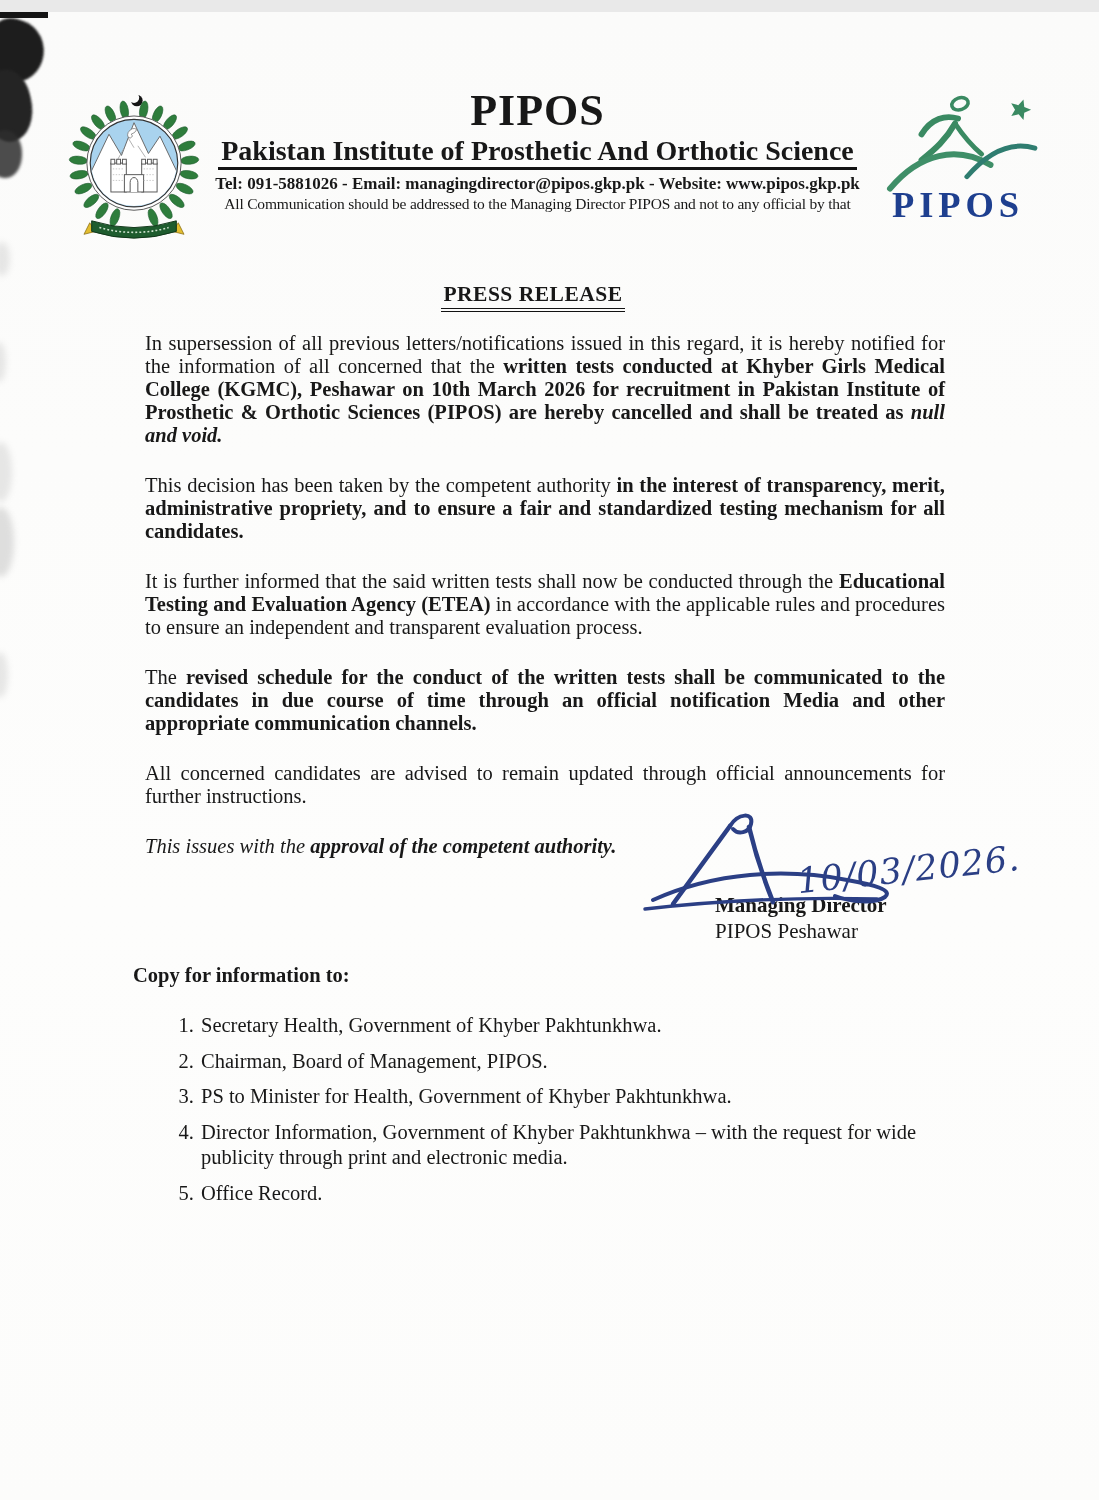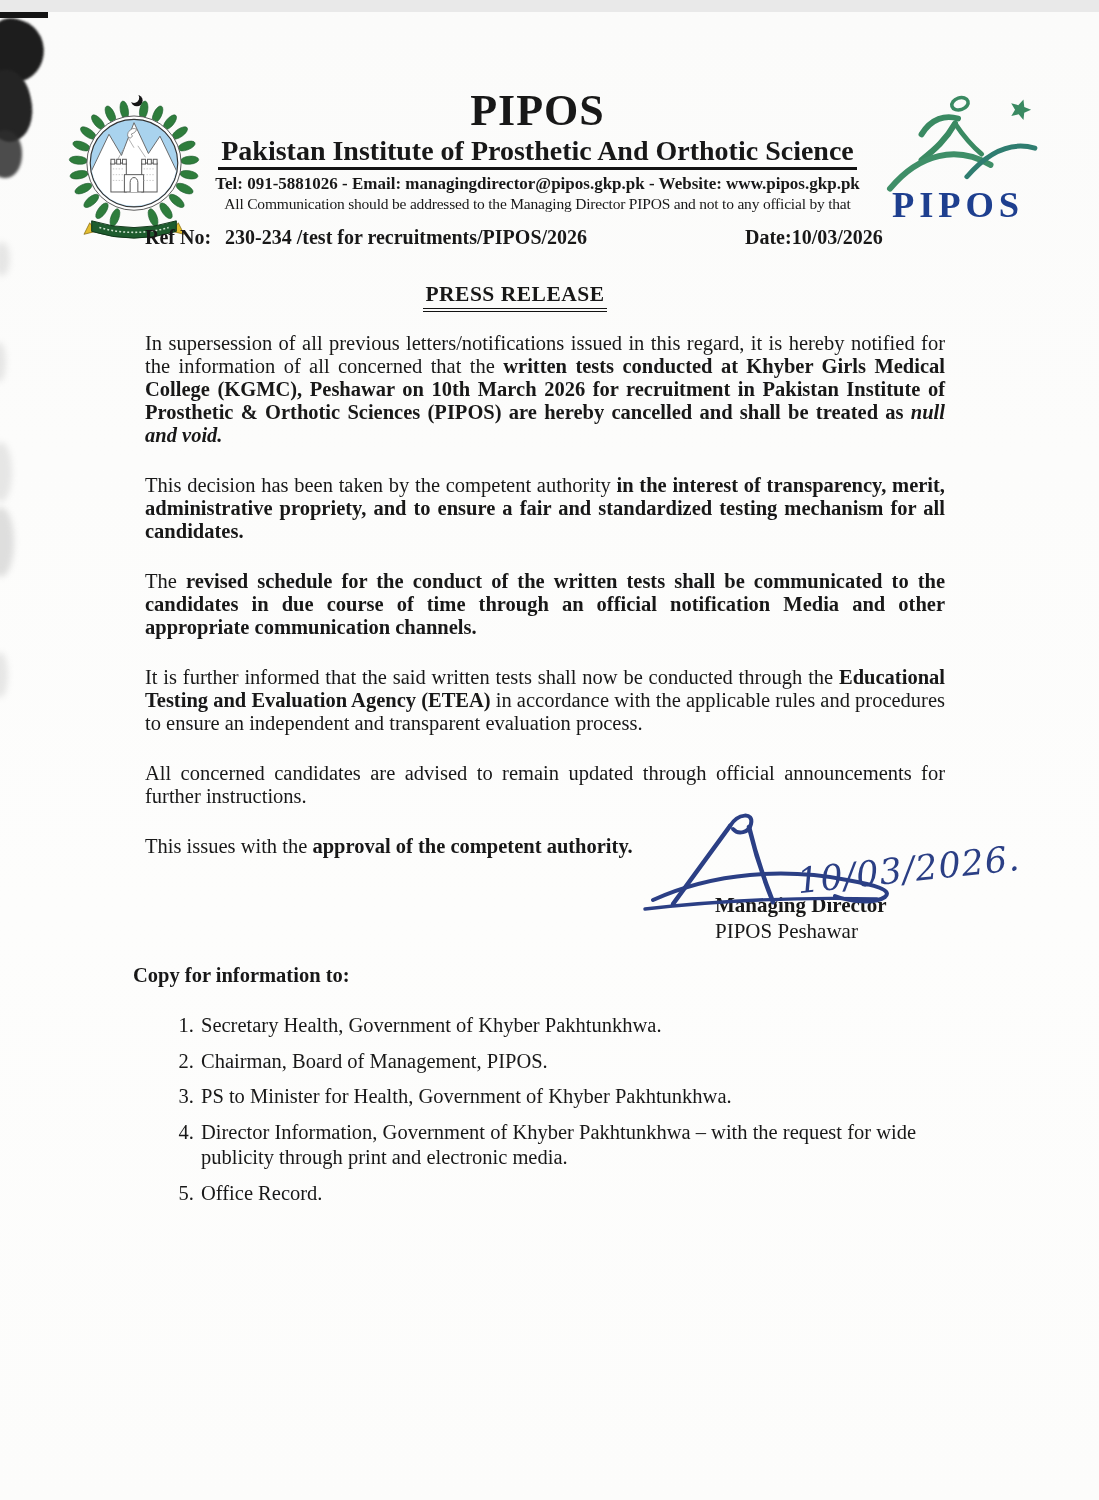--- a/index.html
+++ b/index.html
@@ -36,28 +36,28 @@
   .org-name{display:inline-block;font-size:28px;font-weight:700;line-height:31px;
     border-bottom:3px solid #121212;padding:0 3px 1px;}
   .contact{font-size:17px;font-weight:700;line-height:21px;margin-top:3px;}
   .notice{font-size:15.5px;line-height:19px;letter-spacing:-0.2px;}
   .right-logo{position:absolute;right:52px;top:0;width:178px;height:140px;}
   
   .ref-row{position:absolute;top:214px;left:145px;width:810px;font-weight:700;font-size:20px;}
   .ref-label{margin-right:14px;}
   .date{position:absolute;left:600px;top:0;}
   
-  .title-row{position:absolute;top:270px;left:135px;width:760px;text-align:center;}
+  .title-row{position:absolute;top:270px;left:153px;width:760px;text-align:center;}
   .doc-title{display:inline-block;font-size:21.5px;font-weight:700;
     border-bottom:4px double #121212;padding:0 2px 1px;letter-spacing:.5px;}
   
   .body-text{position:absolute;top:320px;left:145px;width:800px;
     font-size:20.5px;line-height:23px;text-align:justify;}
   .body-text p{margin:0 0 27px;}
-  .body-text p.last{margin-top:6px;}
+  .body-text p.last{margin-top:6px;font-style:italic;}
   .sr{font-weight:400}
   .sb{font-weight:700}
   .sbi{font-weight:700;font-style:italic}
   
   .sig-svg{position:absolute;left:635px;top:798px;width:430px;height:112px;z-index:3;}
   .sig-block{position:absolute;left:715px;top:880px;font-size:21px;line-height:26px;z-index:2;}
   .sig-title{font-weight:700;}
   
   .copy{position:absolute;top:952px;left:133px;width:812px;}
   .copy-heading{font-size:20.5px;font-weight:700;}
@@ -169,34 +169,30 @@
         <path d="M 86 36 C 94 48 102 58 113 67" stroke-width="5"></path>
       </g>
 
       <path d="M 20 102 C 50 66 88 58 122 78" stroke="#3f8f68" stroke-width="6" fill="none" stroke-linecap="round"></path>
       <path d="M 98 90 C 122 62 146 55 167 61" stroke="#2f7d70" stroke-width="5" fill="none" stroke-linecap="round"></path>
 
       <text x="89" y="131" text-anchor="middle" font-family="'Liberation Serif',serif" font-weight="bold" font-size="37" letter-spacing="5" fill="#1e3f8f">PIPOS</text>
     </svg>
   </div>
 
-  <div class="ref-row">
-    <span class="ref-label">Ref No:</span><span>230-234 /test for recruitments/PIPOS/2026</span>
-    <span class="date">Date:10/03/2026</span>
-  </div>
 
   <div class="title-row">
     <span class="doc-title">PRESS RELEASE</span>
   </div>
 
   <div class="body-text">
     <p><span class="sr">In supersession of all previous letters/notifications issued in this regard, it is hereby notified for the information of all concerned that the </span><span class="sb">written tests conducted at Khyber Girls Medical College (KGMC), Peshawar on 10th March 2026 for recruitment in Pakistan Institute of Prosthetic &amp; Orthotic Sciences (PIPOS) are hereby cancelled and shall be treated as </span><span class="sbi">null and void.</span></p>
     <p><span class="sr">This decision has been taken by the competent authority </span><span class="sb">in the interest of transparency, merit, administrative propriety, and to ensure a fair and standardized testing mechanism for all candidates.</span></p>
+    <p><span class="sr">It is further informed that the said written tests shall now be conducted through the </span><span class="sb">Educational Testing and Evaluation Agency (ETEA) </span><span class="sr">in accordance with the applicable rules and procedures to ensure an independent and transparent evaluation process.</span></p>
     <p><span class="sr">The </span><span class="sb">revised schedule for the conduct of the written tests shall be communicated to the candidates in due course of time through an official notification Media and other appropriate communication channels.</span></p>
-    <p><span class="sr">It is further informed that the said written tests shall now be conducted through the </span><span class="sb">Educational Testing and Evaluation Agency (ETEA) </span><span class="sr">in accordance with the applicable rules and procedures to ensure an independent and transparent evaluation process.</span></p>
     <p><span class="sr">All concerned candidates are advised to remain updated through official announcements for further instructions.</span></p>
     <p class="last"><span class="sr">This issues with the </span><span class="sb">approval of the competent authority.</span></p>
   </div>
 
   <svg class="sig-svg" viewBox="0 0 430 112">
     <g stroke="#2b3f85" fill="none" stroke-linecap="round">
 
       <path d="M 95 16 L 38 94" stroke-width="4.6"></path>
       <path d="M 95 16 C 103 3 119 2 116 14 C 114 23 103 25 98 19" stroke-width="4"></path>
       <path d="M 114 17 C 120 42 128 67 138 92" stroke-width="4.6"></path>

